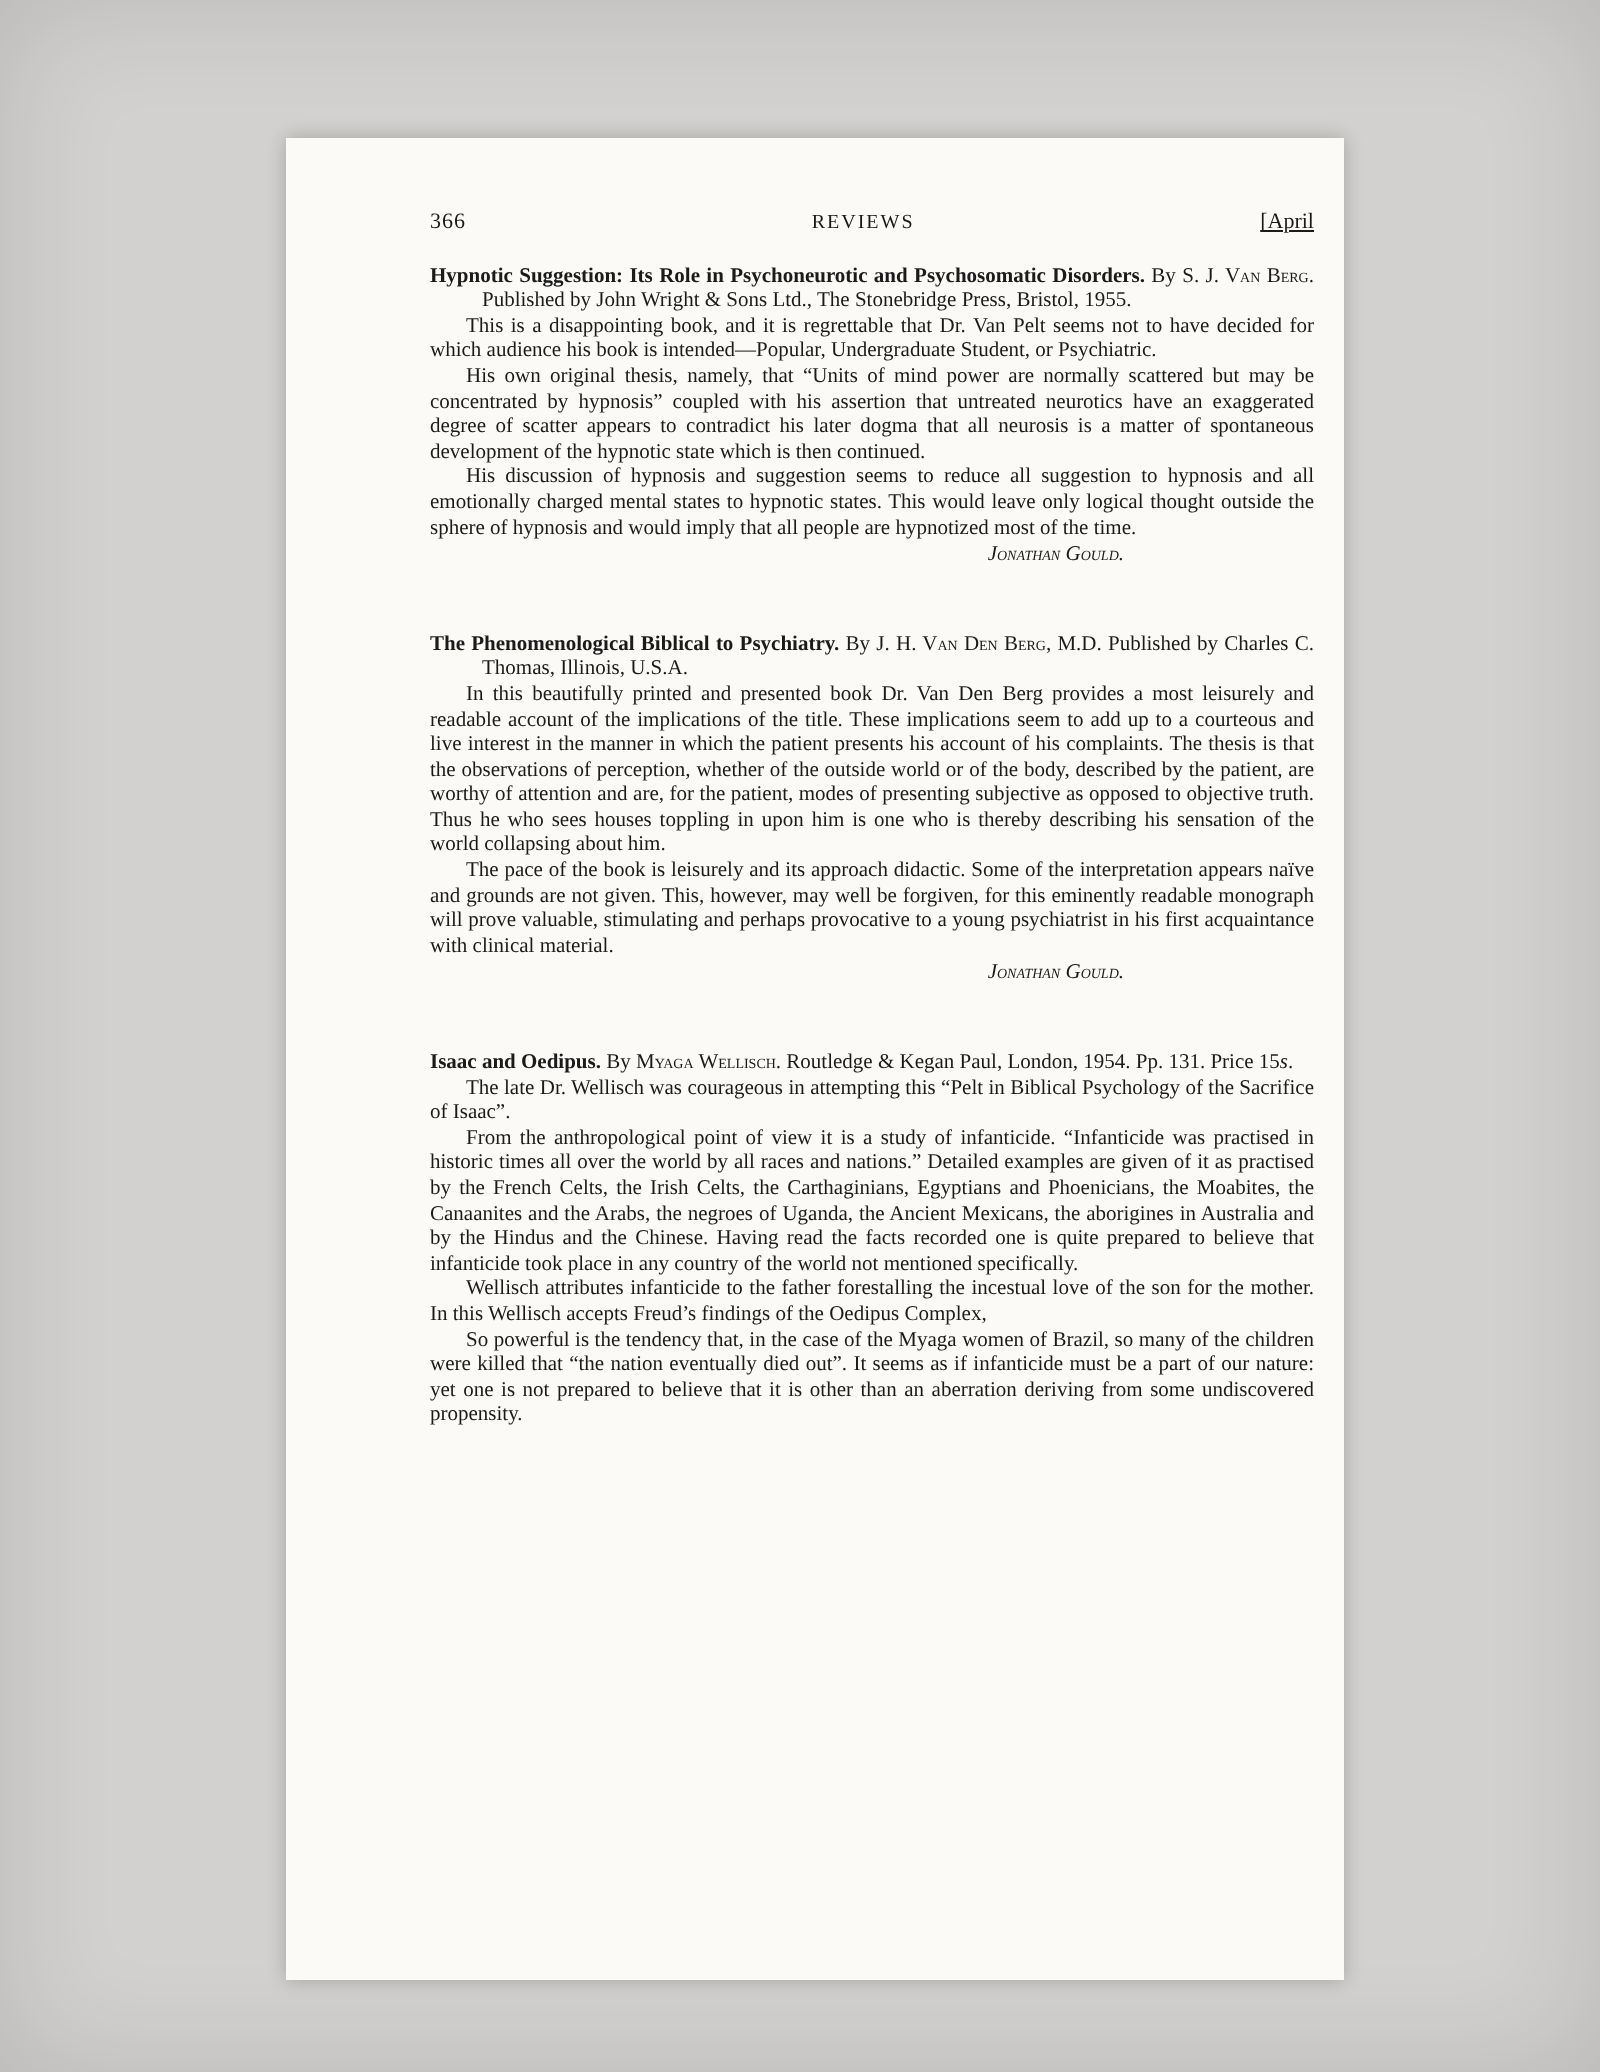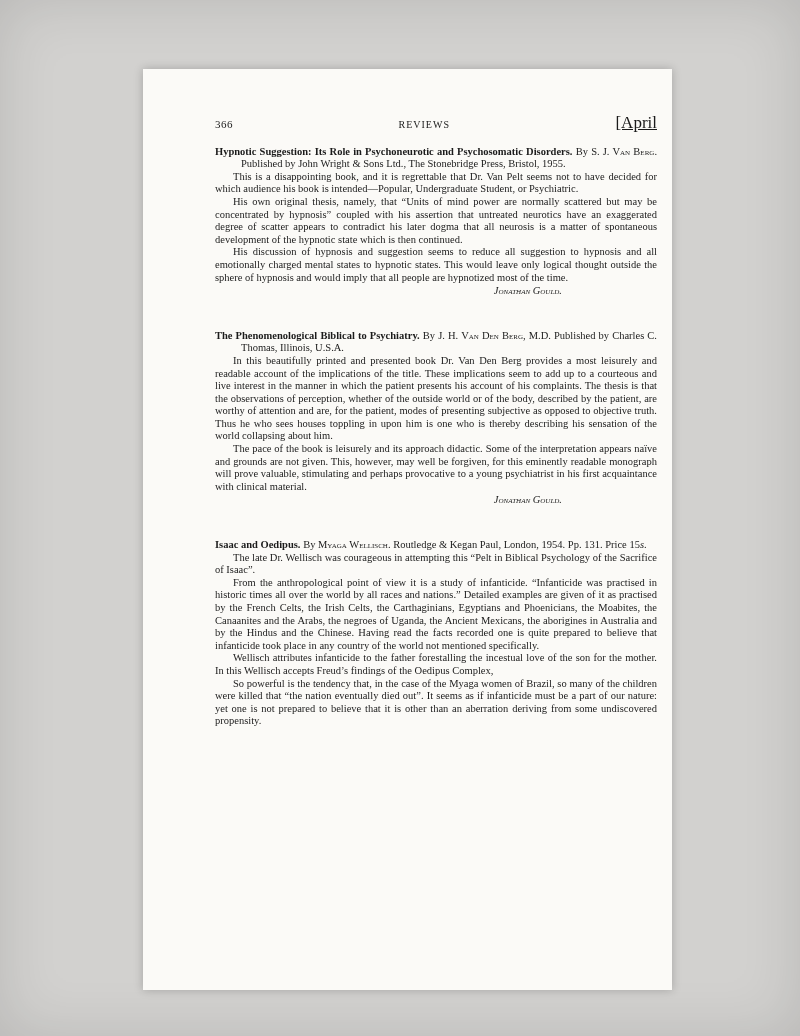--- a/index.html
+++ b/index.html
@@ -19,33 +19,33 @@
   .page {
     position: absolute;
     left: 143px; top: 69px;
     width: 529px; height: 921px;
     background: #fbfaf7;
     box-shadow: 0 0 9px rgba(0,0,0,0.22);
     color: #1b1b1b;
   }
   .content {
     position: absolute;
-    left: 72px; right: 15px; top: 48px;
+    left: 72px; right: 15px; top: 36px;
     font-size: 10.5px;
     line-height: 12.6px;
   }
   .page-header {
     display: flex;
     justify-content: space-between;
     align-items: baseline;
     margin-bottom: 14px;
   }
   .page-number { font-size: 11px; letter-spacing: 0.5px; }
   .running-head { font-size: 10px; letter-spacing: 1px; }
-  .issue-label { font-size: 17px; text-decoration: underline; }
+  .issue-label { font-size: 11px; text-decoration: underline; }
   .review { margin: 0; }
   .review + .review { margin-top: 32px; }
   .review-head {
     margin: 0;
     padding-left: 26px;
     text-indent: -26px;
     text-align: justify;
   }
   .review-head .title { font-weight: bold; }
   .sc { font-variant: small-caps; }

